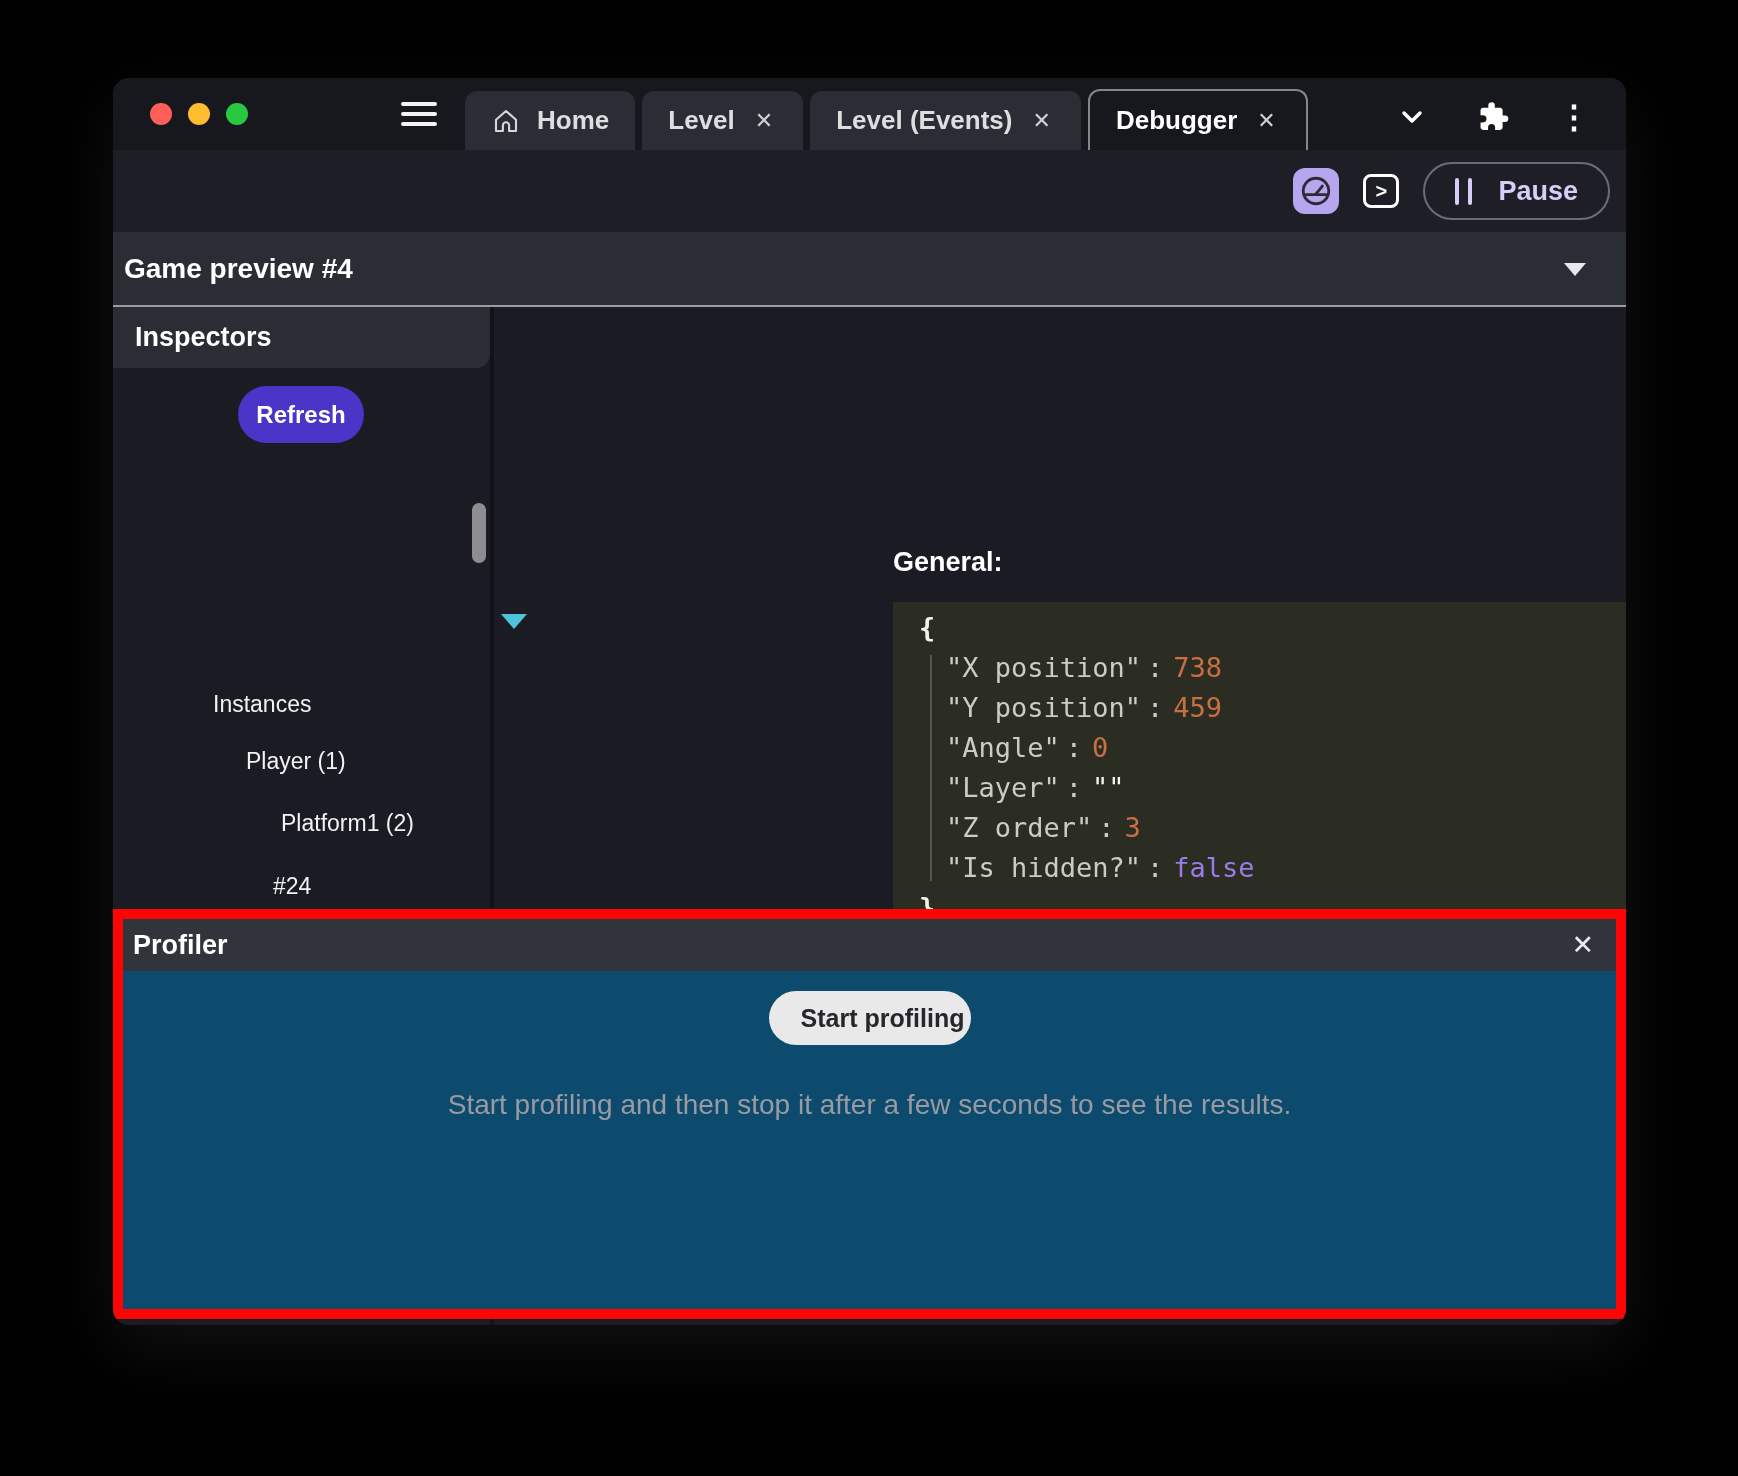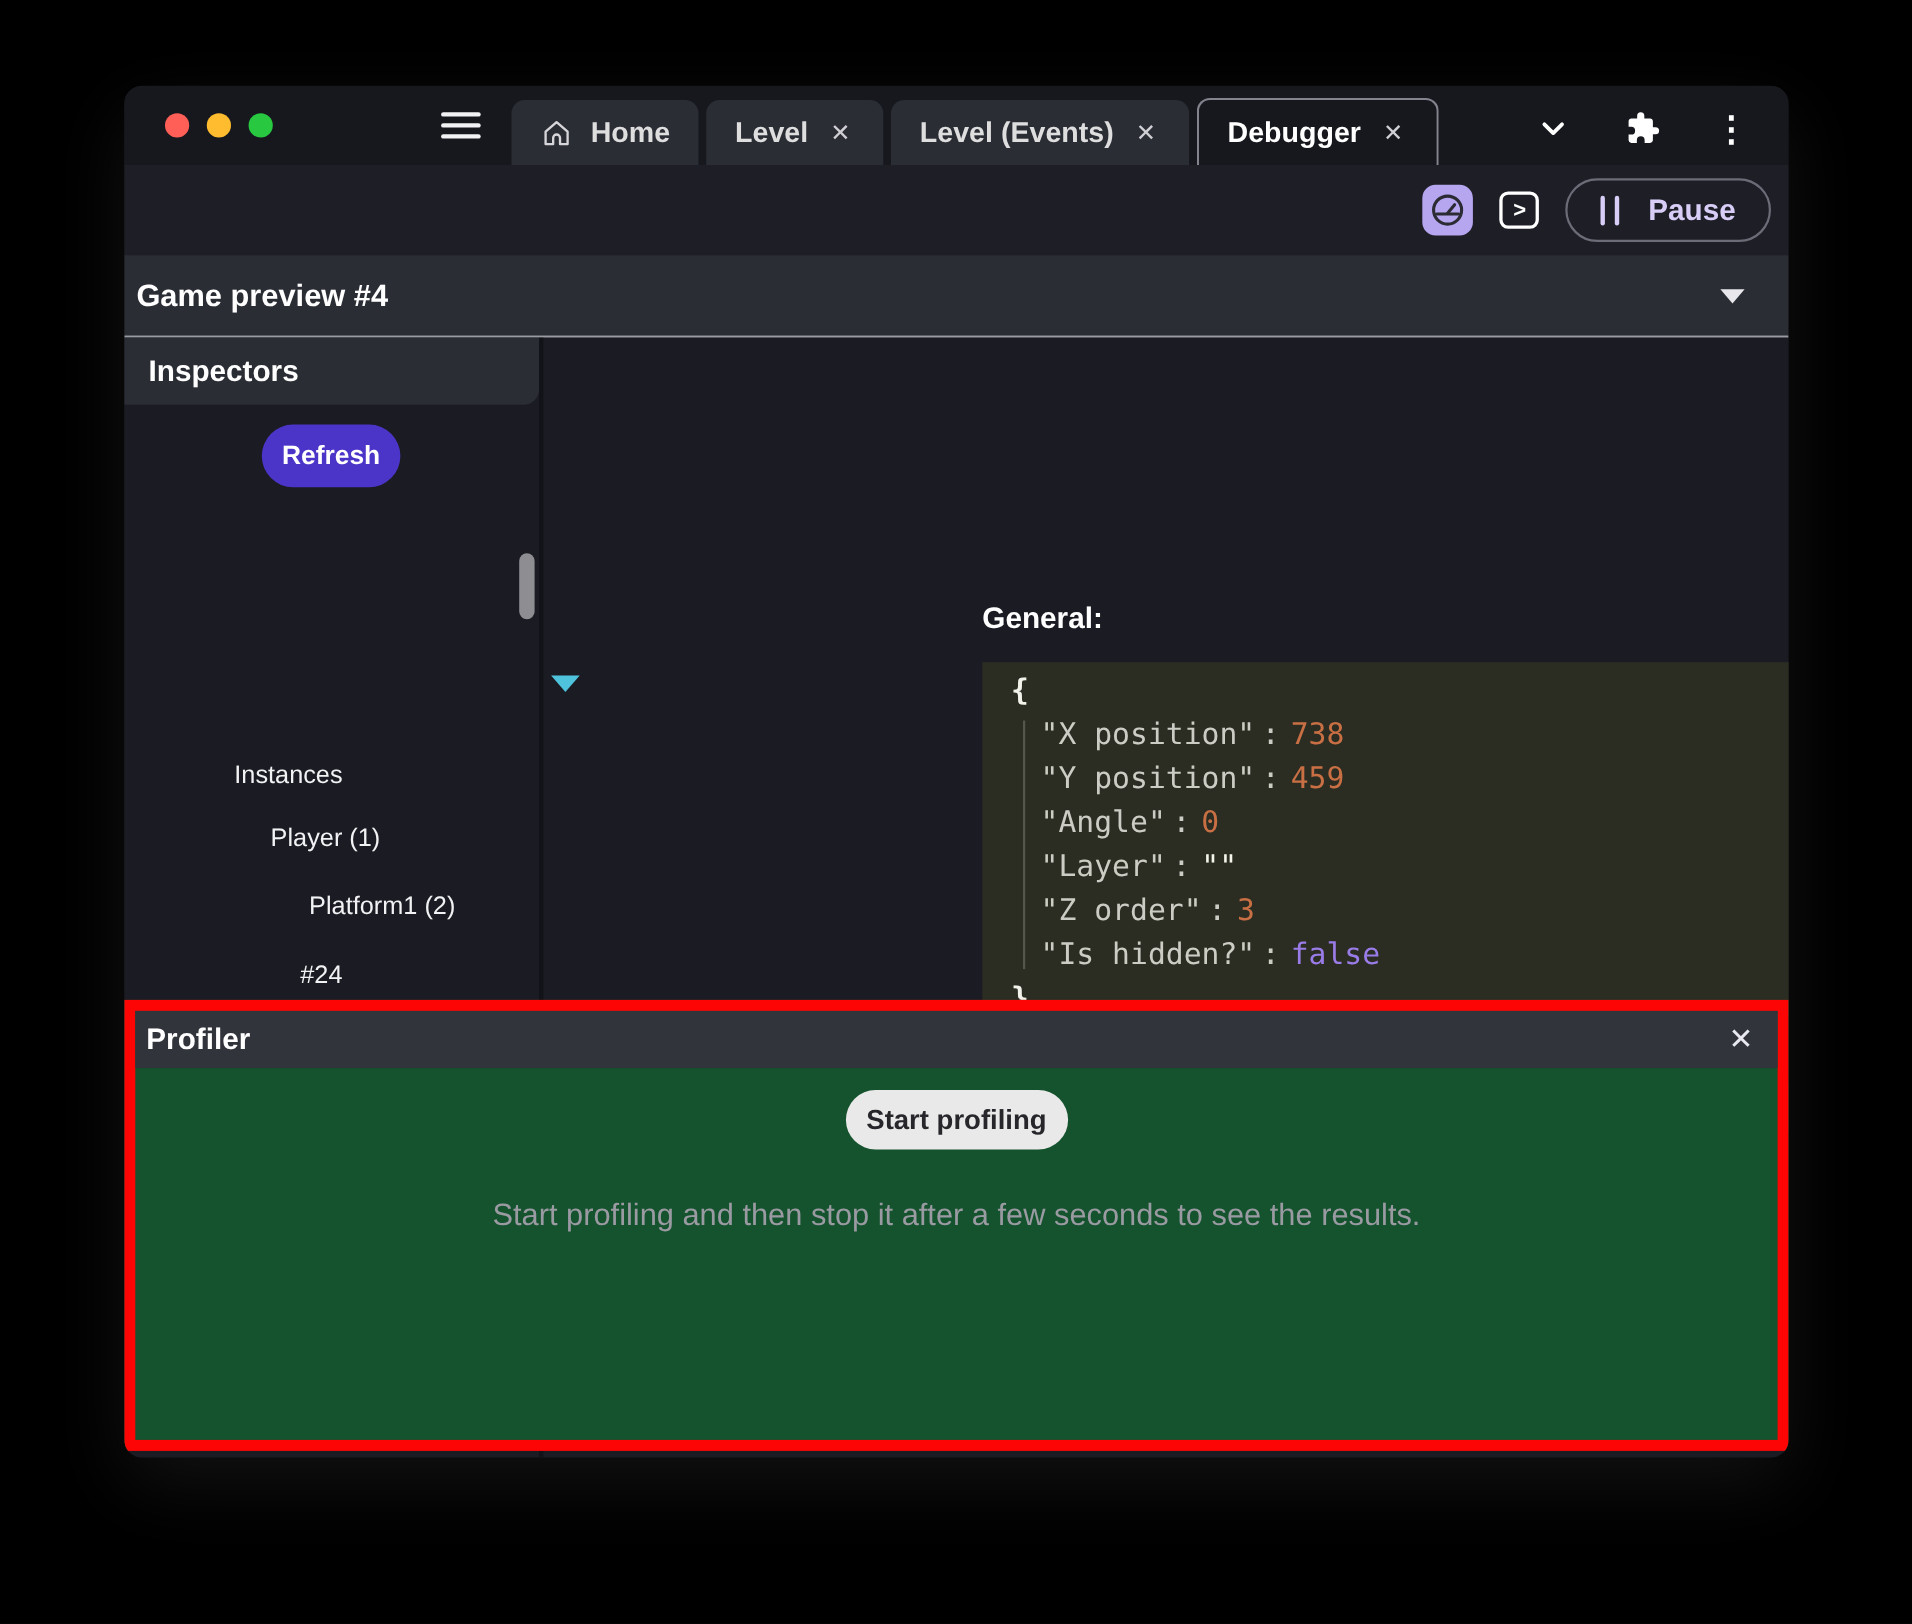--- a/index.html
+++ b/index.html
@@ -72,27 +72,27 @@
     margin-left:8px;cursor:pointer;}
   .cb2 .braces{margin-left:29px;color:#f2f2ea;font-weight:700;}
   .helprow{position:absolute;left:412px;top:777px;display:flex;align-items:center;gap:20px;}
   .helpbtn{display:flex;align-items:center;gap:19px;cursor:pointer;}
   .qcircle{width:36px;height:36px;border:3px solid #fff;border-radius:50%;display:flex;align-items:center;justify-content:center;
     color:#fff;font-size:25px;font-weight:700;}
   .helplbl{color:#fff;font-size:25px;font-weight:700;}
   .pinoff{width:44px;height:44px;margin-left:24px;cursor:pointer;}
   
   .profiler{position:absolute;left:0;top:831px;width:1513px;height:410px;box-sizing:border-box;
-    border:10px solid #fe0505;background:#14532d;z-index:5;}
+    border:10px solid #fe0505;background:#0c4a6e;z-index:5;}
   .prof-head{height:52px;background:#32343c;display:flex;align-items:center;position:relative;}
   .prof-head .ptxt{color:#fff;font-size:27px;font-weight:600;margin-left:10px;}
   .prof-close{position:absolute;right:22px;top:50%;transform:translateY(-50%);color:#e9e9f2;font-size:27px;cursor:pointer;}
   .prof-body{display:flex;flex-direction:column;align-items:center;}
   .startbtn{margin-top:20px;width:202px;height:54px;background:#e9e9e9;border:none;border-radius:27px;
-    color:#26262b;font-size:25px;font-weight:700;font-family:"Liberation Sans",sans-serif;cursor:pointer;}
+    color:#26262b;font-size:25px;font-weight:700;font-family:"Liberation Sans",sans-serif;cursor:pointer;text-align:right;}
   .prof-hint{margin-top:44px;color:#9a9aa2;font-size:28px;}
 </style>
 </head>
 <body>
 
 <div class="window">
 
   <div class="tabbar">
     <div class="lights">
       <div class="light red"></div>

